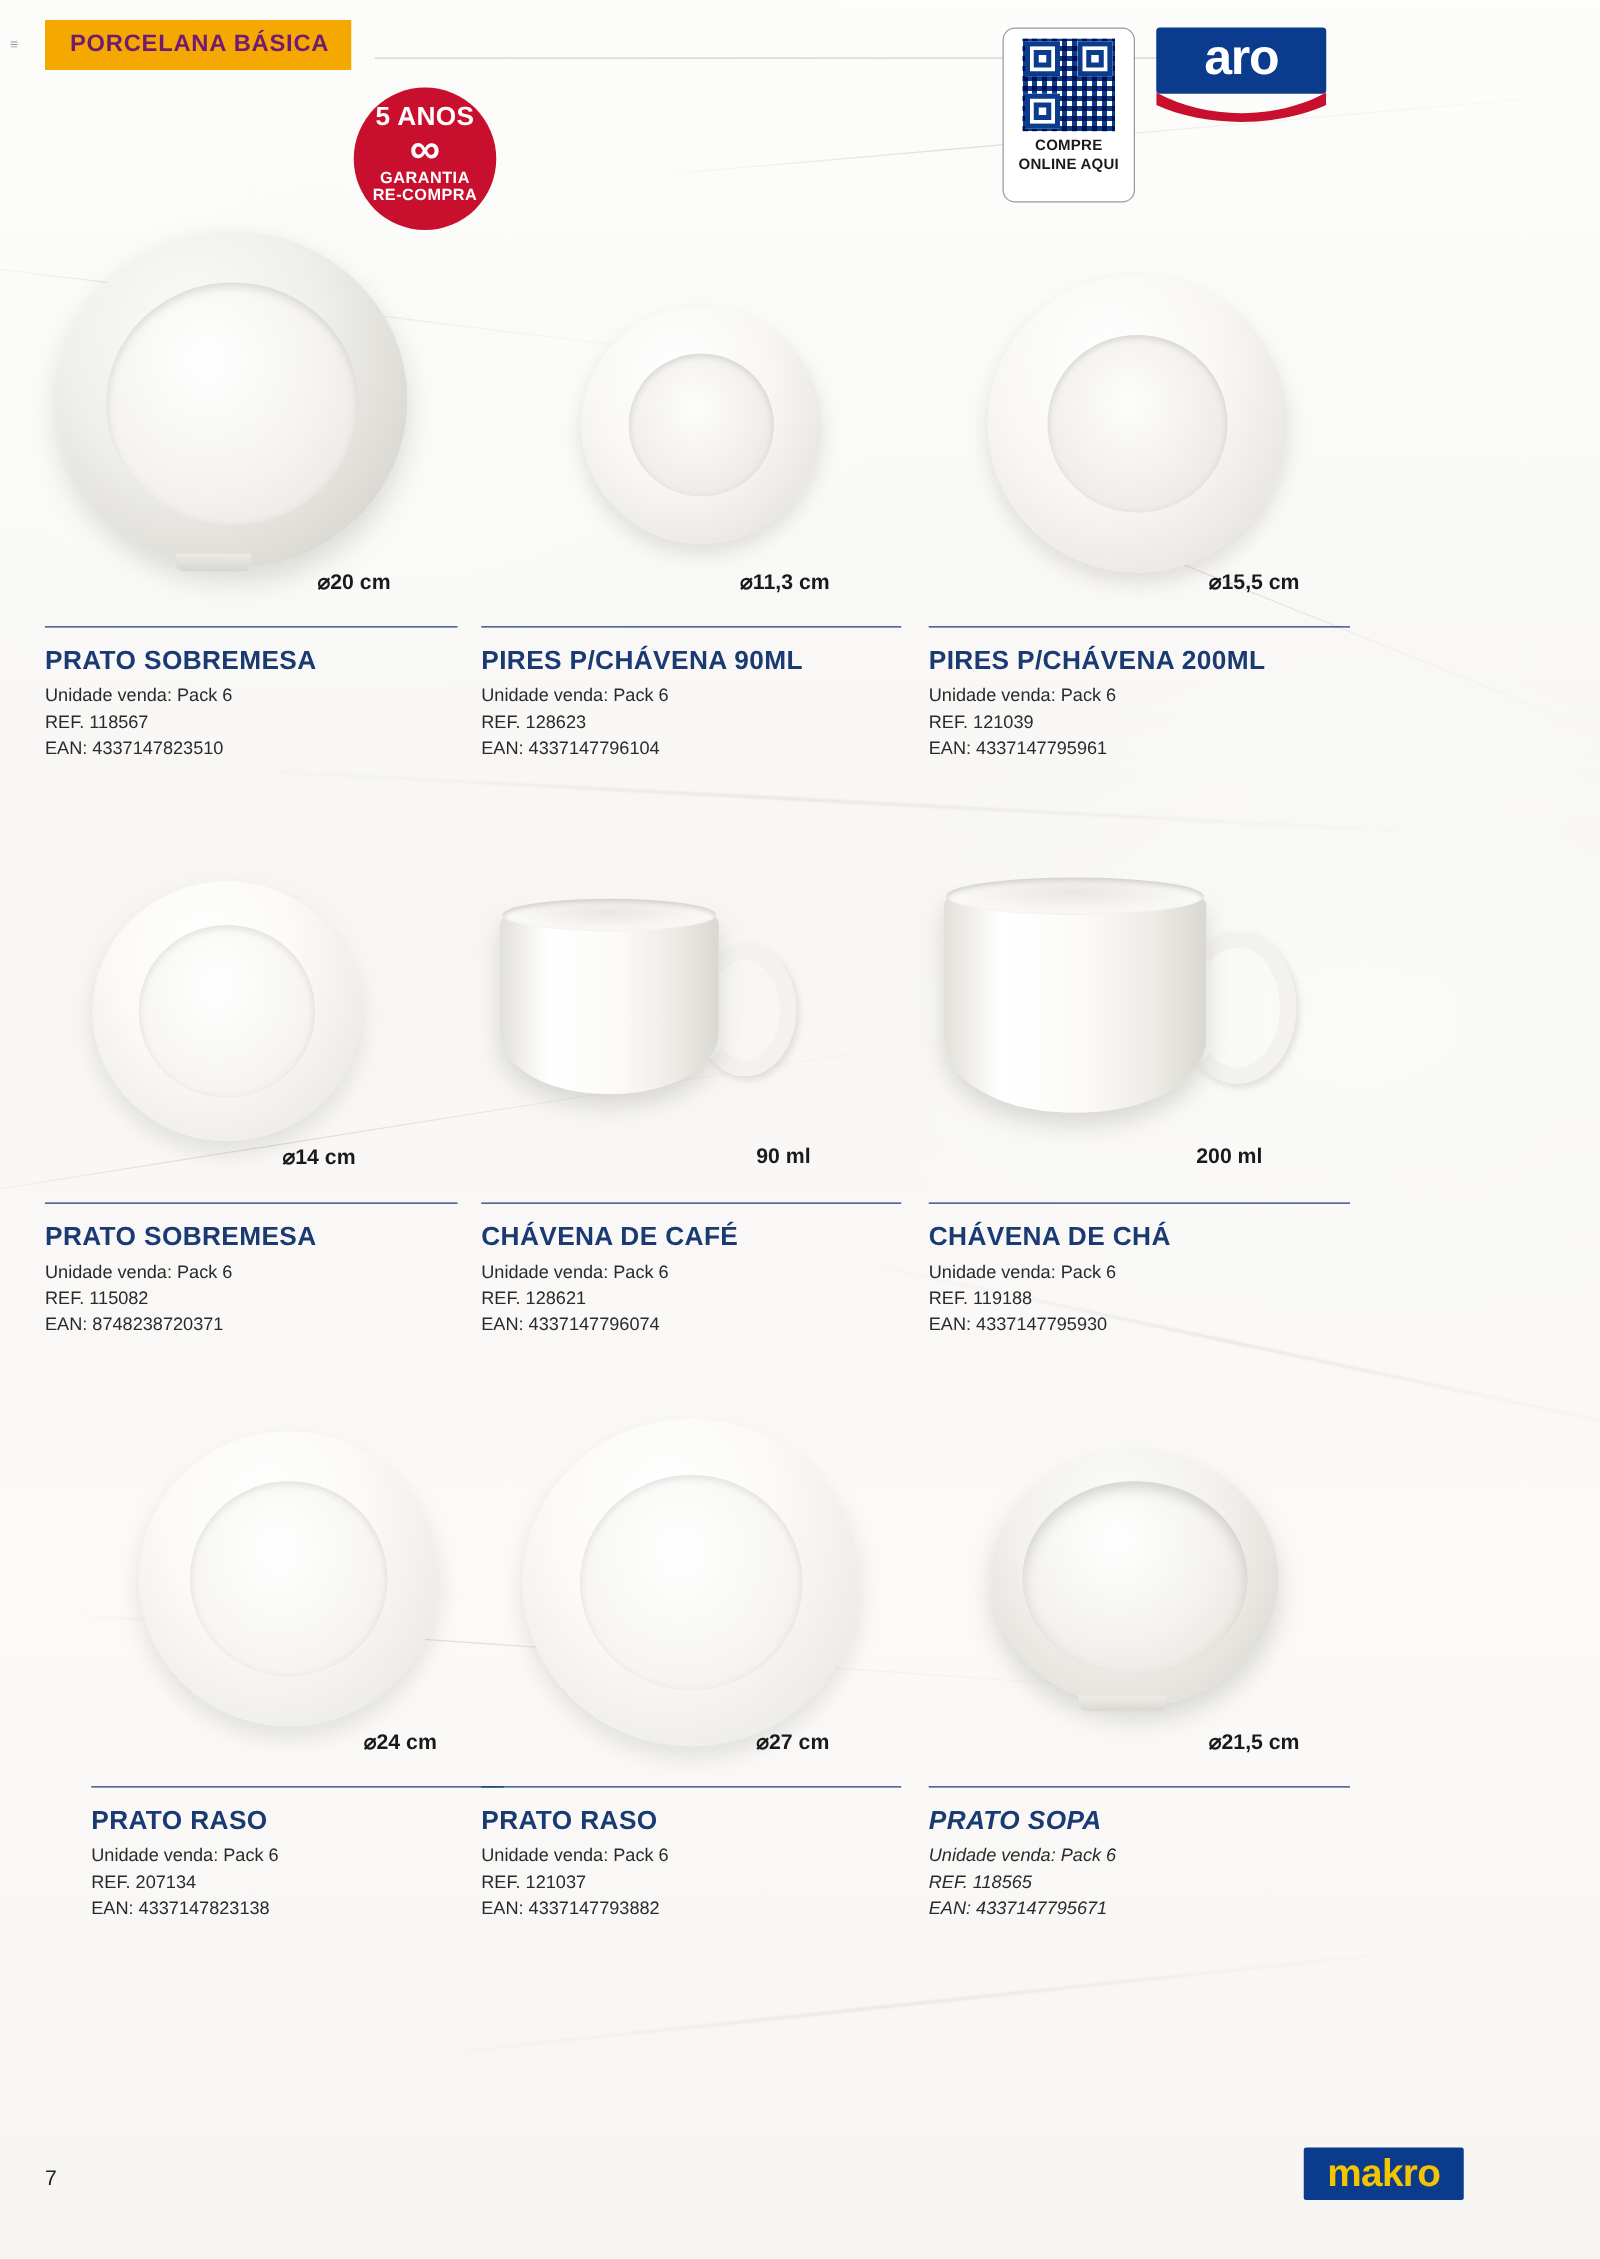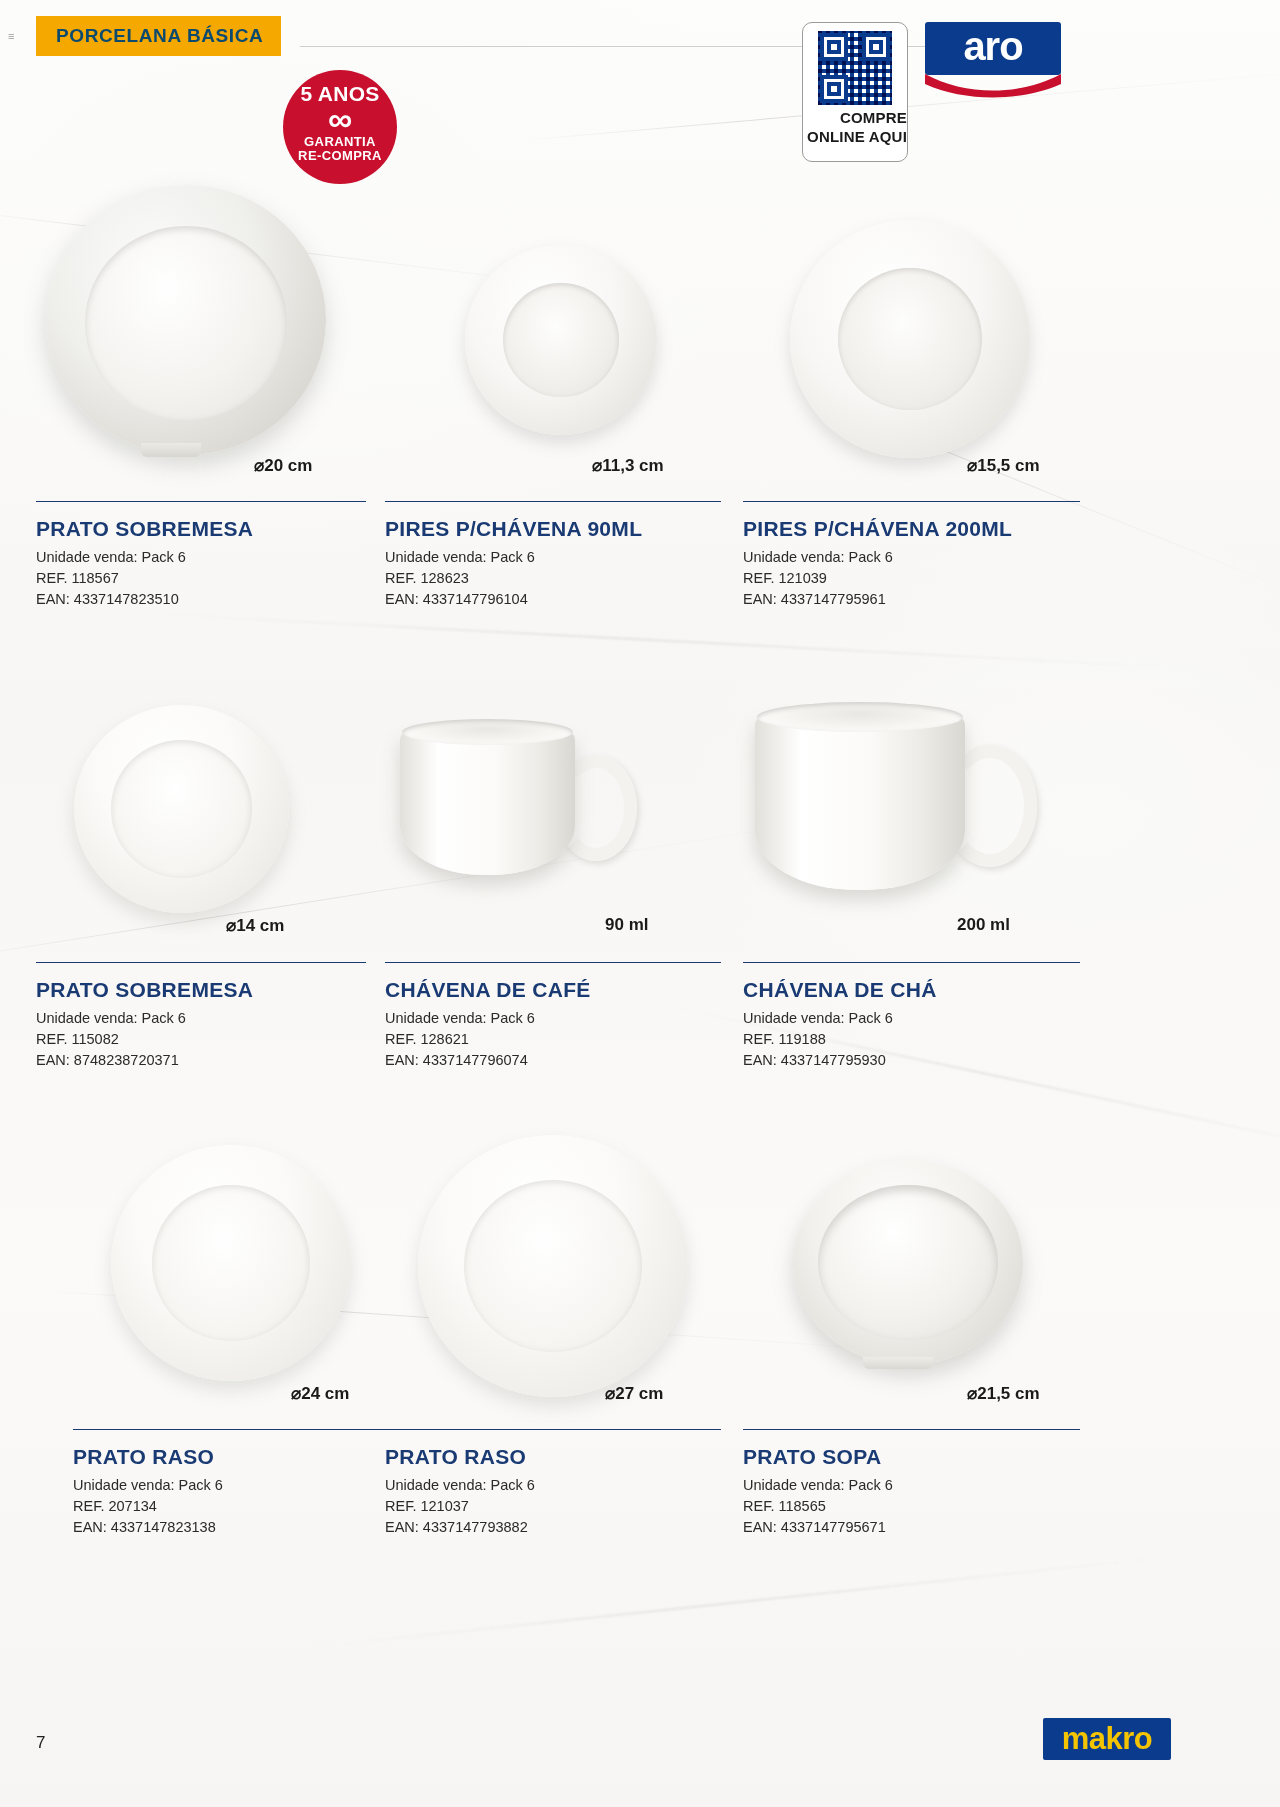--- a/index.html
+++ b/index.html
@@ -41,21 +41,21 @@
     filter: blur(1px);
     pointer-events: none;
   }
 
   
   .category-tag {
     position: absolute;
     left: 36px;
     top: 16px;
     background: #f5a800;
-    color: #0c4a6e;
+    color: #701a75;
     font-weight: bold;
     font-size: 19px;
     letter-spacing: 0.6px;
     padding: 9px 18px 9px 20px;
   }
   .title-round {
     position: absolute;
     left: 38px;
     top: 72px;
     font-size: 62px;
@@ -136,26 +136,25 @@
     position: absolute;
     width: 20px; height: 20px;
     border: 4px solid #0b3b8c;
     background: #fff;
     box-shadow: inset 0 0 0 3px #fff, inset 0 0 0 7px #0b3b8c;
   }
   .qr-img:before { left: 2px; top: 2px; }
   .qr-img:after { right: 2px; top: 2px; }
   .qr-corner3 { left: 2px; bottom: 2px; }
   .qr-text {
-    font-size: 15px;
+    font-size: 12px;
     font-weight: bold;
     color: #1a1a1a;
     letter-spacing: 0.2px;
     line-height: 1.25;
-    text-align: right;
   }
 
   
   .aro-logo {
     position: absolute;
     left: 925px;
     top: 22px;
     width: 136px;
     height: 53px;
     background: #0b3b8c;
@@ -506,21 +505,21 @@
       </div>
     </div>
 
     <div class="cell" style="left:745px;">
       <div class="photo" style="height:245px;">
         <div class="bowl" style="left:48px; top:25px; width:230px; height:205px;"></div>
         <div style="position:absolute; left:118px; top:222px; width:70px; height:12px; background:linear-gradient(180deg,#eeece7,#dad8d2); border-radius:0 0 6px 6px;"></div>
       </div>
       <div class="dim" style="left:222px; top:248px;">⌀21,5 cm</div>
       <div class="sep" style="left:-2px; top:294px; width:337px;"></div>
-      <div style="position:absolute; left:-2px; top:310px;">
+      <div style="position:absolute; left:-2px; top:310px;font-style:italic;">
         <div class="pname">PRATO SOPA</div>
         <div class="pline">Unidade venda: Pack 6</div>
         <div class="pline">REF. 118565</div>
         <div class="pline">EAN: 4337147795671</div>
       </div>
     </div>
   </div>
 
   <div class="page-number">7</div>
   <div class="makro-logo">

